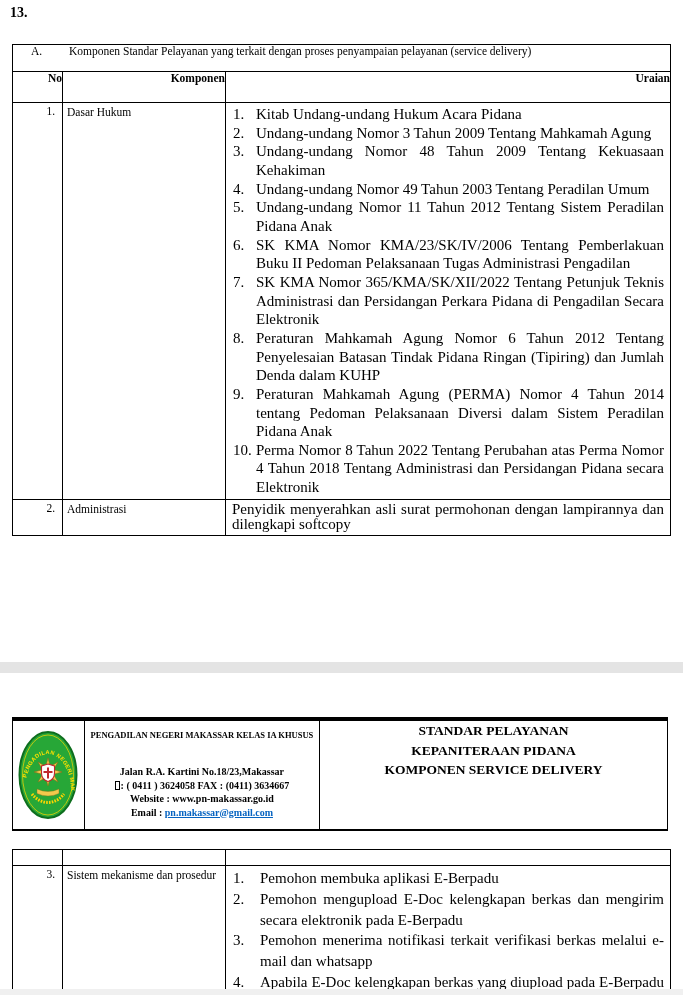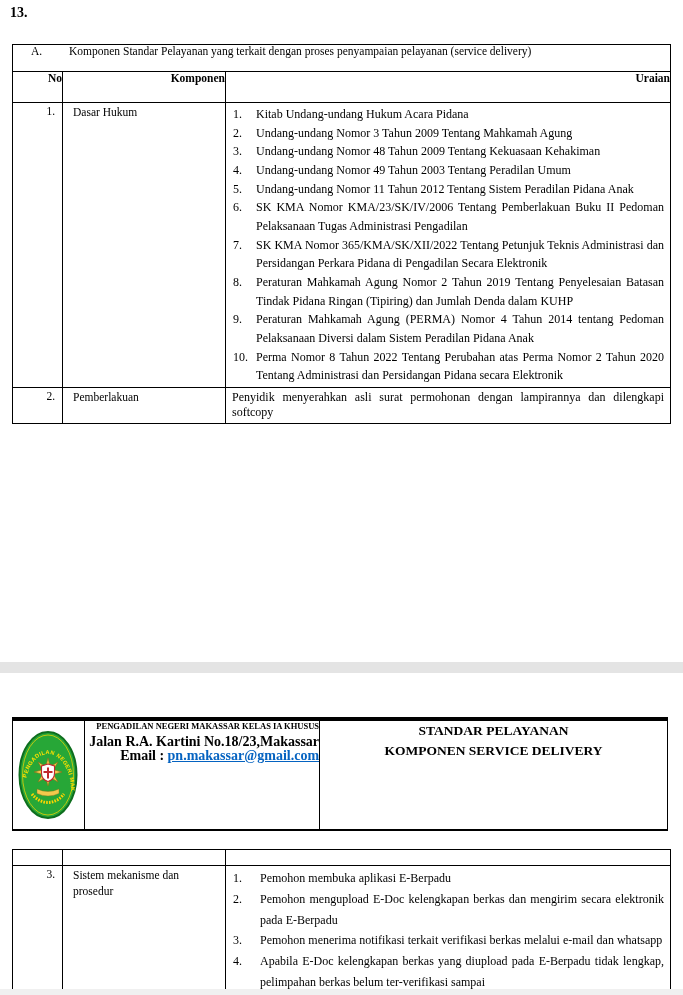--- a/index.html
+++ b/index.html
@@ -29,22 +29,22 @@
     padding-left: 18px;
   }
   .section-row .sec-label { display: inline-block; width: 38px; }
 
   th.colhead {
     height: 31px; font-size: 11.5px; font-weight: bold;
     text-align: right; vertical-align: middle; padding-bottom: 6px;
   }
 
   td.no-cell { text-align: right; padding: 2px 7px 0 0; font-size: 11.5px; }
-  td.komp-cell { padding: 2px 4px 0 10px; font-size: 11.5px; line-height: 15.5px; }
-  td.uraian-cell { padding: 2px 6px 2px 6px; font-size: 12px; font-family: Liberation Serif, serif; }
+  td.komp-cell { padding: 2px 4px 0 4px; font-size: 11.5px; line-height: 15.5px; }
+  td.uraian-cell { padding: 2px 6px 2px 6px; font-size: 15px; font-family: Liberation Serif, serif; }
   td.uraian-text { text-align: justify; line-height: 15.5px; }
 
   ol.legal { list-style: none; counter-reset: li; }
   ol.legal li {
     counter-increment: li;
     position: relative;
     padding-left: 24px;
     text-align: justify;
     line-height: 18.65px;
   }
@@ -64,25 +64,25 @@
   
   #letterhead {
     position: absolute; top: 717px; left: 12px; width: 656px;
     border-top: 4px solid #000; border-bottom: 2px solid #000;
     border-left: 1px solid #000; border-right: 1px solid #000;
     display: flex; height: 114px; background: #fff;
   }
   .lh-cell { border-right: 1px solid #000; }
   .lh-logo { width: 72px; display: flex; align-items: center; justify-content: center; }
   .lh-info {
-    width: 236px; text-align: right; 
+    width: 236px; text-align: center; padding-top: 9px;
     font-weight: bold;
   }
   .lh-org { font-size: 8.5px; line-height: 11px; }
-  .lh-addr { margin-top: 3px; font-size: 14px; line-height: 13.5px; }
+  .lh-addr { margin-top: 24px; font-size: 10px; line-height: 13.5px; }
   .lh-title {
     width: 348px; border-right: none;
     display: flex; flex-direction: column; justify-content: flex-start;
     text-align: center; font-size: 13.5px; font-weight: bold;
     line-height: 19.5px; padding-bottom: 14px;
   }
   .tofu {
     display: inline-block; width: 5px; height: 9px;
     border: 1px solid #000; vertical-align: -1px; margin-right: 1px;
   }
@@ -119,29 +119,29 @@
     <td class="komp-cell">Dasar Hukum</td>
     <td class="uraian-cell">
       <ol class="legal">
             <li>Kitab Undang-undang Hukum Acara Pidana</li>
             <li>Undang-undang Nomor 3 Tahun 2009 Tentang Mahkamah Agung</li>
             <li>Undang-undang Nomor 48 Tahun 2009 Tentang Kekuasaan Kehakiman</li>
             <li>Undang-undang Nomor 49 Tahun 2003 Tentang Peradilan Umum</li>
             <li>Undang-undang Nomor 11 Tahun 2012 Tentang Sistem Peradilan Pidana Anak</li>
             <li>SK KMA Nomor KMA/23/SK/IV/2006 Tentang Pemberlakuan Buku II Pedoman Pelaksanaan Tugas Administrasi Pengadilan</li>
             <li>SK KMA Nomor 365/KMA/SK/XII/2022 Tentang Petunjuk Teknis Administrasi dan Persidangan Perkara Pidana di Pengadilan Secara Elektronik</li>
-            <li>Peraturan Mahkamah Agung Nomor 2 Tahun 2019 Tentang Penyelesaian Batasan Tindak Pidana Ringan (Tipiring) dan Jumlah Denda dalam KUHP</li>
+            <li>Peraturan Mahkamah Agung Nomor 6 Tahun 2012 Tentang Penyelesaian Batasan Tindak Pidana Ringan (Tipiring) dan Jumlah Denda dalam KUHP</li>
             <li>Peraturan Mahkamah Agung (PERMA) Nomor 4 Tahun 2014 tentang Pedoman Pelaksanaan Diversi dalam Sistem Peradilan Pidana Anak</li>
-            <li>Perma Nomor 8 Tahun 2022 Tentang Perubahan atas Perma Nomor 2 Tahun 2020 Tentang Administrasi dan Persidangan Pidana secara Elektronik</li>
+            <li>Perma Nomor 8 Tahun 2022 Tentang Perubahan atas Perma Nomor 4 Tahun 2018 Tentang Administrasi dan Persidangan Pidana secara Elektronik</li>
           </ol>
     </td>
   </tr>
   <tr>
     <td class="no-cell">2.</td>
-    <td class="komp-cell">Pemberlakuan</td>
+    <td class="komp-cell">Administrasi</td>
     <td class="uraian-cell uraian-text">Penyidik menyerahkan asli surat permohonan dengan lampirannya dan dilengkapi softcopy</td>
   </tr>
 </tbody>
   </table>
 
 <div class="page-band" id="band-separator"></div>
 
 <div id="letterhead">
   <div class="lh-cell lh-logo">
     <svg width="60" height="94" viewBox="0 0 60 90">
@@ -158,25 +158,28 @@
       <rect x="29" y="37.5" width="2" height="11" fill="#c0272d"></rect>
       <rect x="25.5" y="41" width="9" height="2" fill="#c0272d"></rect>
       <path d="M19,59 Q30,64 41,59 L41,63.5 Q30,68.5 19,63.5 Z" fill="#f2c94c" stroke="#8a6d1a" stroke-width="0.4"></path>
       <path d="M14,64 A 23,30 0 0 0 46,64" fill="none" stroke="#ffd500" stroke-width="3" stroke-dasharray="1.6,1.2"></path>
     </svg>
   </div>
   <div class="lh-cell lh-info">
     <div class="lh-org">PENGADILAN NEGERI MAKASSAR KELAS IA KHUSUS</div>
     <div class="lh-addr">
       <div>Jalan  R.A. Kartini No.18/23,Makassar</div>
+      <div><span class="tofu"></span><span>: ( 0411 ) 3624058 FAX : (0411) 3634667</span></div>
+      <div>Website : www.pn-makassar.go.id</div>
       <div><span>Email : </span><a href="#" class="email-link">pn.makassar@gmail.com</a></div>
     </div>
   </div>
   <div class="lh-cell lh-title">
     <div>STANDAR PELAYANAN</div>
+    <div>KEPANITERAAN PIDANA</div>
     <div>KOMPONEN SERVICE DELIVERY</div>
   </div>
 </div>
 
 <table class="std" id="table2">
   <colgroup>
       <col style="width:50px">
       <col style="width:163px">
       <col style="width:445px">
     </colgroup>

